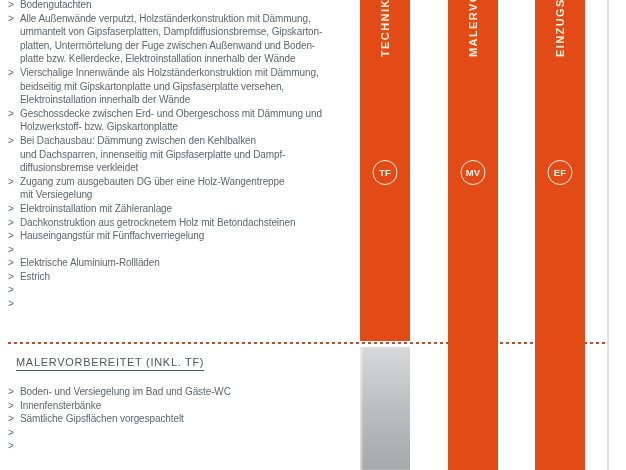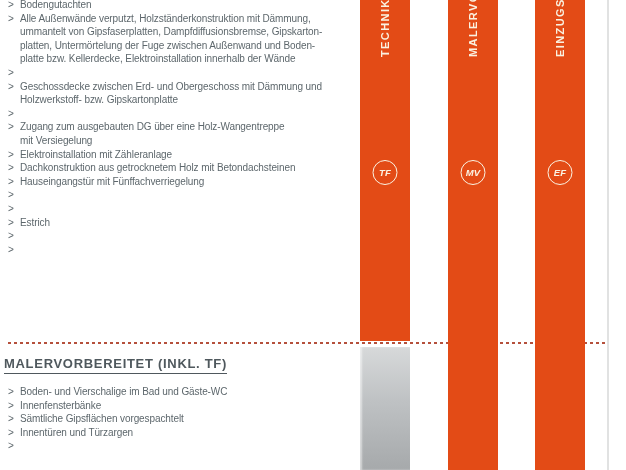--- a/index.html
+++ b/index.html
@@ -25,24 +25,24 @@
     letter-spacing:-0.1px;
   }
   .list-tf  { top:-2px; }
   .list-mv  { top:385px; }
   .li { display:flex; }
   .li .marker { flex:none; width:12px; }
   .li .txt { white-space:pre-line; }
 
   .section-heading {
     position:absolute;
-    left:4px; top:356px;
+    left:16px; top:356px;
     color:#4f585d;
-    font-size:13px;
-    font-weight:bold;
+    font-size:11px;
+    font-weight:normal;
     letter-spacing:0.7px;
   }
   .section-heading span {
     display:inline-block;
     border-bottom:1px solid #4f585d;
     padding-bottom:1.5px;
   }
 
   
   .dashed-divider {
@@ -93,21 +93,20 @@
     transform:translateX(-50%);
     width:25px; height:25px;
     border:1.5px solid #fbf3e3;
     border-radius:50%;
     box-sizing:border-box;
     display:flex; align-items:center; justify-content:center;
     color:#fbf3e3;
     font-size:9.5px;
     font-weight:bold;
     letter-spacing:0.2px;
-    font-style:italic;
   }
 
   .edge-line {
     position:absolute;
     left:607px; top:0;
     width:1.5px; height:470px;
     background:#e1e2e2;
     z-index:0;
   }
 </style>
@@ -127,28 +126,34 @@
       </div>
     <div class="li">
         <span class="marker">&gt;</span>
         <div class="txt">Alle Außenwände verputzt, Holzständerkonstruktion mit Dämmung,
 ummantelt von Gipsfaserplatten, Dampfdiffusionsbremse, Gipskarton-
 platten, Untermörtelung der Fuge zwischen Außenwand und Boden-
 platte bzw. Kellerdecke, Elektroinstallation innerhalb der Wände</div>
       </div>
     <div class="li">
         <span class="marker">&gt;</span>
+        <div class="txt">Vierschalige Innenwände als Holzständerkonstruktion mit Dämmung,
+beidseitig mit Gipskartonplatte und Gipsfaserplatte versehen,
+Elektroinstallation innerhalb der Wände</div>
       </div>
     <div class="li">
         <span class="marker">&gt;</span>
         <div class="txt">Geschossdecke zwischen Erd- und Obergeschoss mit Dämmung und
 Holzwerkstoff- bzw. Gipskartonplatte</div>
       </div>
     <div class="li">
         <span class="marker">&gt;</span>
+        <div class="txt">Bei Dachausbau: Dämmung zwischen den Kehlbalken
+und Dachsparren, innenseitig mit Gipsfaserplatte und Dampf-
+diffusionsbremse verkleidet</div>
       </div>
     <div class="li">
         <span class="marker">&gt;</span>
         <div class="txt">Zugang zum ausgebauten DG über eine Holz-Wangentreppe
 mit Versiegelung</div>
       </div>
     <div class="li">
         <span class="marker">&gt;</span>
         <div class="txt">Elektroinstallation mit Zähleranlage</div>
       </div>
@@ -158,53 +163,53 @@
       </div>
     <div class="li">
         <span class="marker">&gt;</span>
         <div class="txt">Hauseingangstür mit Fünffachverriegelung</div>
       </div>
     <div class="li">
         <span class="marker">&gt;</span>
       </div>
     <div class="li">
         <span class="marker">&gt;</span>
+        <div class="txt">Elektrische Aluminium-Rollläden</div>
       </div>
     <div class="li">
         <span class="marker">&gt;</span>
         <div class="txt">Estrich</div>
       </div>
     <div class="li">
         <span class="marker">&gt;</span>
       </div>
     <div class="li">
         <span class="marker">&gt;</span>
       </div>
   </div>
 
   <div class="section-heading">
     <span>MALERVORBEREITET (INKL. TF)</span>
   </div>
 
   <div class="feature-list list-mv">
     <div class="li">
         <span class="marker">&gt;</span>
-        <div class="txt">Boden- und Vierschalige im Bad und Gäste-WC</div>
+        <div class="txt">Boden- und Versiegelung im Bad und Gäste-WC</div>
       </div>
     <div class="li">
         <span class="marker">&gt;</span>
         <div class="txt">Innenfensterbänke</div>
       </div>
     <div class="li">
         <span class="marker">&gt;</span>
         <div class="txt">Sämtliche Gipsflächen vorgespachtelt</div>
       </div>
     <div class="li">
         <span class="marker">&gt;</span>
-        <div class="txt">Innentüren und Türzargen</div>
       </div>
     <div class="li">
         <span class="marker">&gt;</span>
       </div>
   </div>
 
   <div class="bar bar-tf">
     <span class="bar-label">TECHNIKFERTIG</span>
     <span class="badge-circle">
         <span>TF</span>

